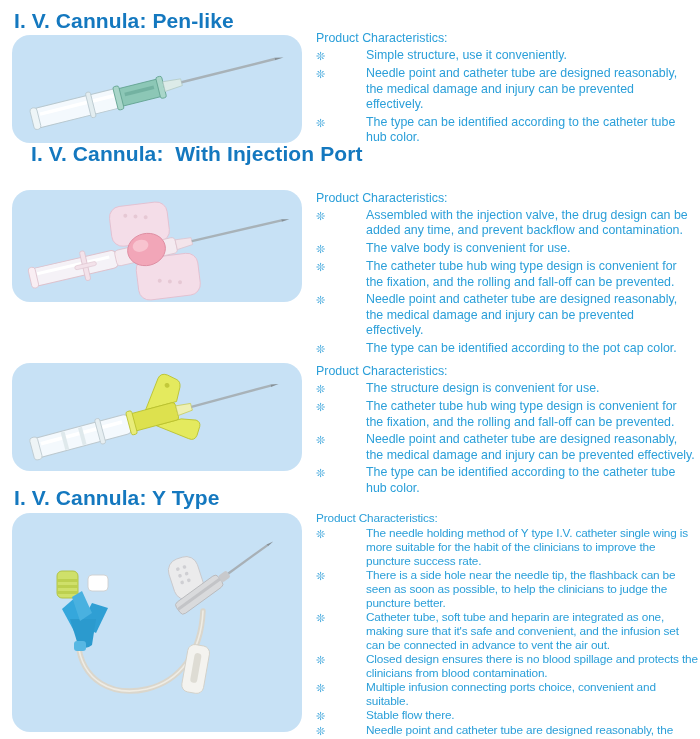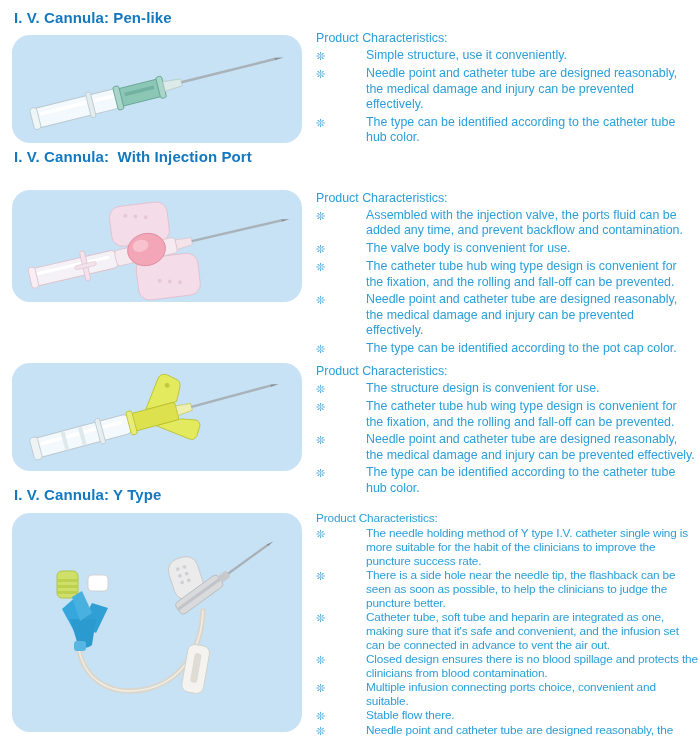--- a/index.html
+++ b/index.html
@@ -2,40 +2,40 @@
 <html style="--heading: #1478bf; --body: #2b9fd9; --bullet: #45a9dd; --panel_bg: #c7e1f5;"><head>
 <meta charset="utf-8">
 <style>
   html,body{margin:0;padding:0;background:#ffffff;}
   .page{
     position:relative;width:700px;height:739px;background:#ffffff;
     font-family:"Liberation Sans",sans-serif;overflow:hidden;
   }
   .section-title{
     position:absolute;left:14px;margin:0;
-    font-size:15px;font-weight:700;color:var(--heading,#1478bf);
+    font-size:21px;font-weight:700;color:var(--heading,#1478bf);
     white-space:pre;letter-spacing:.1px;
   }
   .panel{
     position:absolute;left:12px;width:290px;
     background:var(--panel_bg,#c7e1f5);border-radius:18px;
   }
   .panel svg{display:block;width:100%;height:100%;}
   .chars{
     position:absolute;left:316px;width:378px;
     color:var(--body,#2b9fd9);font-size:12.4px;line-height:15.5px;
   }
   .chars .label{margin:0 0 1px 0;}
   ul.items{list-style:none;margin:0;padding:0;}
   ul.items li{display:flex;margin:0 0 2px 0;}
   .bullet{flex:0 0 15px;font-size:11px;color:var(--bullet,#45a9dd);padding-top:1px;}
   .item-text{flex:1 1 auto;margin-left:35px;}
   
   #title-1{top:9px;}   #panel-1{top:35px;height:108px;}  #chars-1{top:31px;width:374px;}
-  #title-2{top:148px;} #panel-2{top:190px;height:112px;} #chars-2{top:191px;}
+  #title-2{top:142px;margin-left:17px;} #panel-2{top:190px;height:112px;} #chars-2{top:191px;}
   #title-3{top:337px;} #panel-3{top:363px;height:108px;} #chars-3{top:364px;width:380px;}
   #title-4{top:486px;} #panel-4{top:513px;height:219px;}
   #chars-4{top:511px;width:384px;font-size:11.8px;line-height:14px;letter-spacing:-0.15px;}
   #chars-4 ul.items li{margin-bottom:0;}
 </style>
 </head>
 <body>
 
 <div class="page">
 
@@ -107,21 +107,21 @@
         <polygon points="256,-1.2 264,0.6 256,1.4" fill="#868f95"></polygon>
       </g>
     </svg>
   </div>
 
   <div class="chars" id="chars-2">
     <p class="label">Product Characteristics:</p>
     <ul class="items">
         <li>
           <span class="bullet">❊</span>
-          <span class="item-text">Assembled with the injection valve, the ports fluid can be added any time, and prevent backflow and contamination.</span>
+          <span class="item-text">Assembled with the injection valve, the drug design can be added any time, and prevent backflow and contamination.</span>
         </li>
         <li>
           <span class="bullet">❊</span>
           <span class="item-text">The valve body is convenient for use.</span>
         </li>
         <li>
           <span class="bullet">❊</span>
           <span class="item-text">The catheter tube hub wing type design is convenient for the fixation, and the rolling and fall-off can be prevented.</span>
         </li>
         <li>

